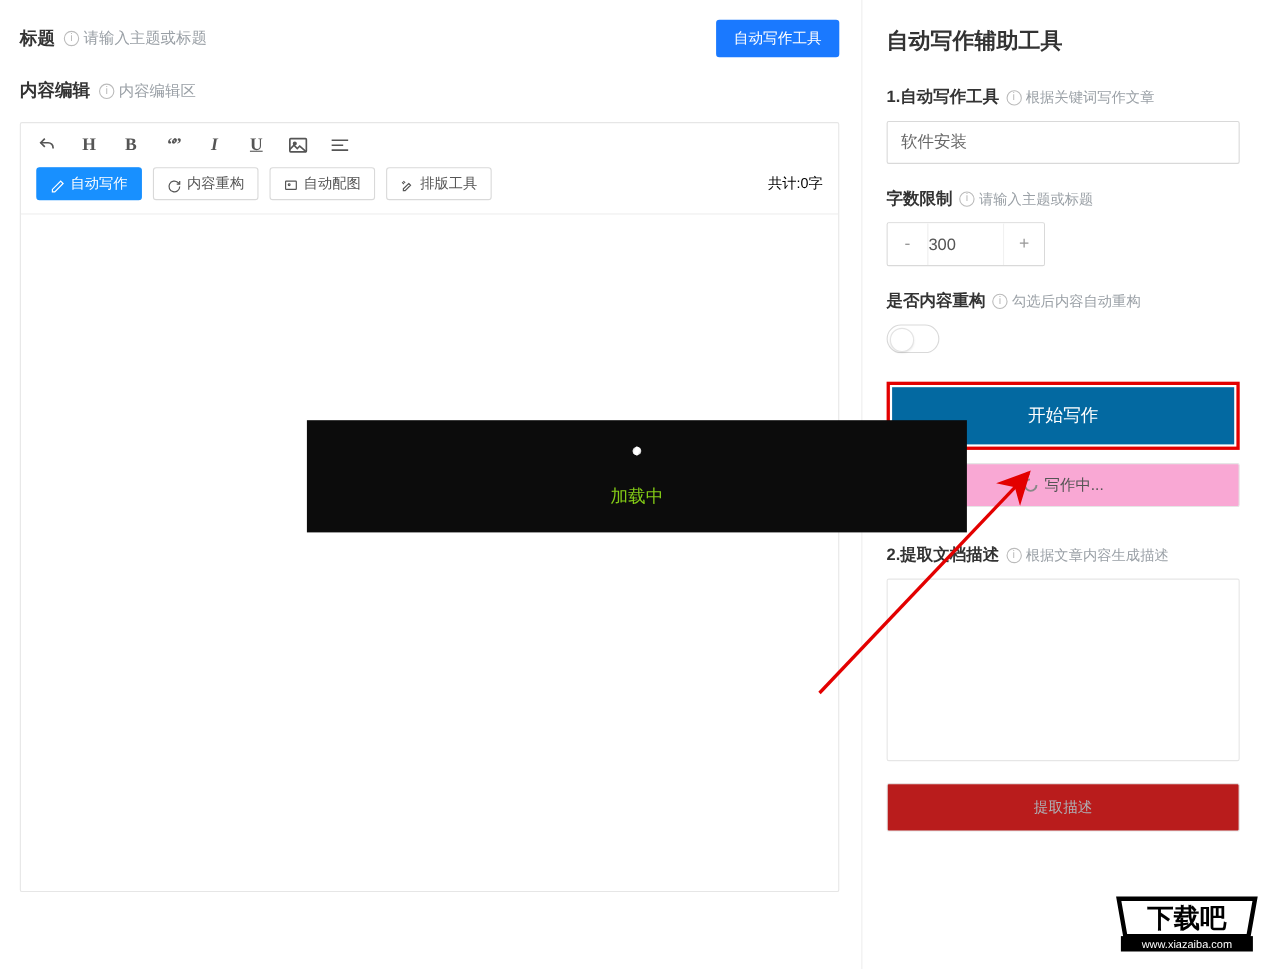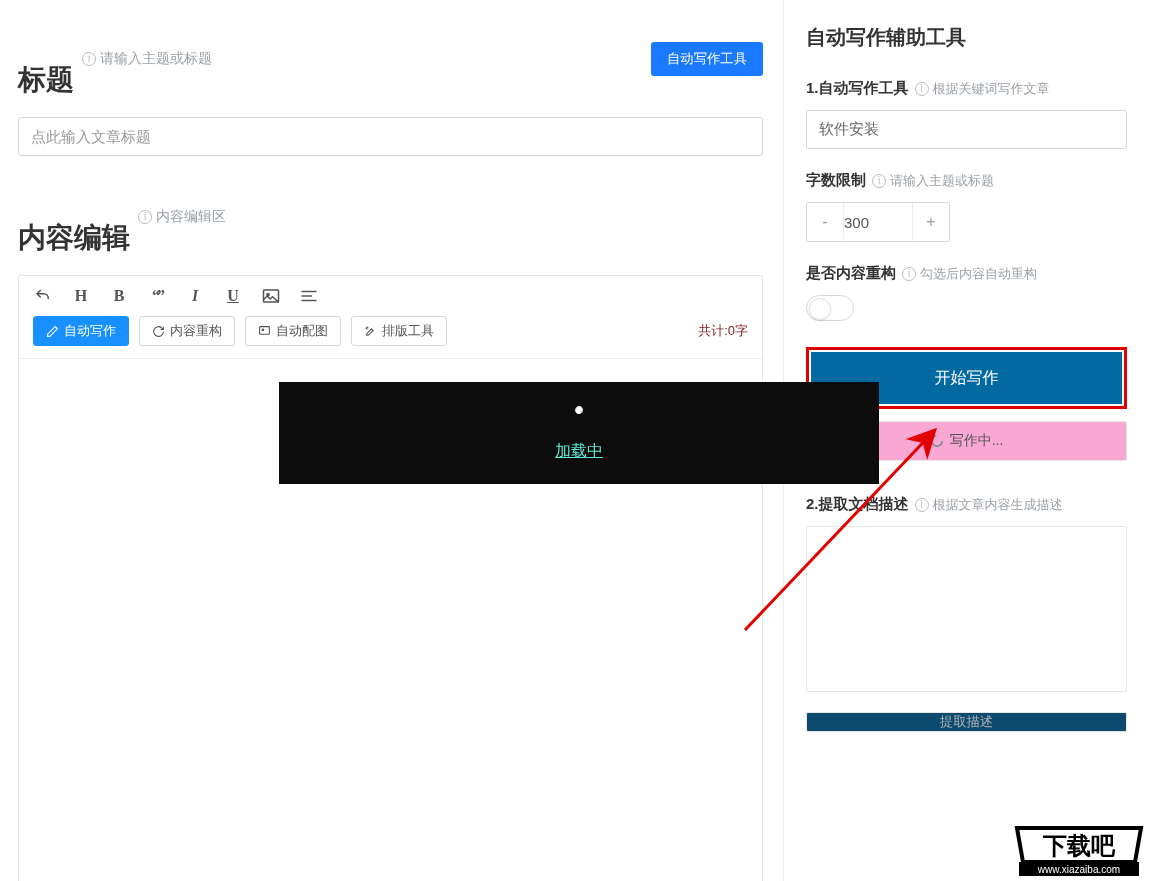--- a/index.html
+++ b/index.html
@@ -1,72 +1,71 @@
 <!DOCTYPE html>
 <html><head>
 <meta charset="utf-8">
 <style>
 * { box-sizing: border-box; margin: 0; padding: 0; }
 body { font-family: "Microsoft YaHei", "PingFang SC", sans-serif; background: #fff; color: #333; font-size: 14px; width: 1149px; height: 881px; position: relative; overflow: hidden; }
 .container { display: flex; height: 100%; }
 .main { flex: 1; padding: 18px 20px 0 18px; border-right: 1px solid #eee; position: relative; }
 .side { width: 365px; padding: 24px 22px 12px 22px; overflow: hidden; }
 .row-header { display: flex; align-items: center; margin-bottom: 18px; }
-.row-header h2 { font-size: 28px; font-weight: 700; color: #333; margin-right: 8px; margin-top: 43px; }
+.row-header h2 { font-size: 16px; font-weight: 700; color: #333; margin-right: 8px; }
 .hint { color: #9aa0a6; font-size: 14px; display: inline-flex; align-items: center; }
 .hint .i { border: 1px solid #bbb; border-radius: 50%; width: 14px; height: 14px; font-size: 10px; line-height: 12px; text-align: center; color: #bbb; margin-right: 4px; }
-.btn { display: inline-flex; align-items: center; justify-content: center; border-radius: 3px; padding: 6px 14px; font-size: 14px; cursor: pointer; border: 1px solid #d9d9d9; background: #fff; color: #555; }
+.btn { display: inline-flex; align-items: flex-end; justify-content: center; border-radius: 3px; padding: 6px 14px; font-size: 14px; cursor: pointer; border: 1px solid #d9d9d9; background: #fff; color: #555; }
 .btn-primary { background: #1890ff; color: #fff; border-color: #1890ff; }
 .clear-cache { margin-left: auto; padding: 8px 16px; background: #1a79ff; color: #fff; border: none; border-radius: 3px; }
 .title-input { width: 100%; border: 1px solid #d9d9d9; border-radius: 3px; padding: 10px 12px; font-size: 15px; color: #333; }
 .title-input::placeholder { color: #999; }
 .section-gap { margin-top: 20px; }
 .editor-box { border: 1px solid #e6e6e6; border-radius: 2px; margin-top: 16px; background: #fff; height: 700px; }
 .toolbar1 { display: flex; align-items: center; gap: 18px; padding: 10px 14px; color: #555; }
 .toolbar1 .ticon { width: 20px; height: 20px; display: flex; align-items: center; justify-content: center; font-weight: 700; font-family: Georgia, serif; font-size: 16px; color: #555; cursor: pointer; }
 .toolbar2 { display: flex; align-items: center; gap: 10px; padding: 0 14px 12px 14px; border-bottom: 1px solid #eee; }
 .toolbar2 .btn { padding: 5px 12px; font-size: 13px; }
 .toolbar2 .btn svg, .toolbar2 .btn .bicon { margin-right: 5px; }
-.count { margin-left: auto; color: #7f1d1d; font-size: 13px; text-align: center; }
+.count { margin-left: auto; color: #000000; font-size: 13px; text-align: center; }
 .side h2 { font-size: 20px; font-weight: 700; margin-bottom: 28px; }
 .side-label { font-size: 15px; font-weight: 700; color: #333; margin-bottom: 12px; display: flex; align-items: center; }
 .side-label .hint { font-weight: 400; font-size: 13px; margin-left: 6px; }
 .side-input { width: 100%; border: 1px solid #d9d9d9; border-radius: 2px; padding: 10px 12px; font-size: 15px; margin-bottom: 22px; color: #666; }
 .stepper { display: inline-flex; border: 1px solid #d9d9d9; border-radius: 2px; overflow: hidden; margin-bottom: 22px; }
 .stepper button { width: 36px; height: 38px; background: #fff; border: none; color: #999; cursor: pointer; font-size: 16px; }
 .stepper input { width: 70px; height: 38px; border: none; border-left: 1px solid #eee; border-right: 1px solid #eee; text-align: left; font-size: 15px; color: #555; }
 .toggle { width: 48px; height: 26px; border: 1px solid #d9d9d9; border-radius: 13px; position: relative; background: #fff; margin-bottom: 26px; cursor: pointer; }
 .toggle::after { content: ""; position: absolute; left: 2px; top: 2px; width: 20px; height: 20px; border-radius: 50%; background: #fff; border: 1px solid #e3e3e3; box-shadow: 0 1px 2px rgba(0,0,0,0.1); }
 .start-btn-wrap { border: 3px solid #e30000; padding: 2px; margin-bottom: 12px; }
 .start-btn { width: 100%; height: 52px; background: #0369a1; color: #fff; border: none; font-size: 16px; cursor: pointer; }
 .writing-btn { width: 100%; padding: 10px; background: #f9a8d4; border: 1px solid #e6e6e6; border-radius: 2px; color: #555; font-size: 14px; margin-bottom: 34px; display: flex; align-items: center; justify-content: center; gap: 6px; }
 .desc-box { width: 100%; height: 166px; border: 1px solid #e6e6e6; border-radius: 2px; margin-top: 12px; margin-bottom: 20px; }
-.extract-btn { width: 100%; background: #0c4a6e; border: 1px solid #e6e6e6; color: #aeb1b6; border-radius: 2px; margin-bottom: 24px; }
+.extract-btn { width: 100%; padding: 12px; background: #b91c1c; border: 1px solid #e6e6e6; color: #aeb1b6; border-radius: 2px; margin-bottom: 24px; }
 .foot-line { color: #8a8f98; font-size: 13px; display: flex; align-items: center; gap: 6px; margin-top: 6px; }
 .foot-line .cloud { width: 16px; height: 10px; border: 1.5px solid #aaa; border-radius: 6px 6px 3px 3px; border-top: none; position: relative; }
 .arrow { position: absolute; pointer-events: none; }
-.loading-card { position: absolute; left: 279px; top: 382px; width: 600px; height: 102px; background: #0c0c0c; color: #5eead4; display: flex; flex-direction: column; align-items: center; justify-content: center; gap: 5px; text-decoration: underline; }
+.loading-card { position: absolute; left: 279px; top: 382px; width: 600px; height: 102px; background: #0c0c0c; color: #84cc16; display: flex; flex-direction: column; align-items: center; justify-content: center; gap: 5px; }
 .spinner { width: 32px; height: 32px; position: relative; }
 .spinner div { position: absolute; left: 50%; top: 50%; width: 3px; height: 8px; background: #fff; border-radius: 2px; transform-origin: center -6px; }
-.watermark { position: absolute; right: 0; bottom: 0; }
+.watermark { position: absolute; right: 0; bottom: 11px; }
 </style>
 </head>
 <body>
 
 <div class="container">
   <div class="main">
     <div class="row-header">
       <h2>标题</h2>
       <span class="hint">
           <span class="i">i</span>
           <span>请输入主题或标题</span>
         </span>
       <button class="clear-cache">自动写作工具</button>
     </div>
-    <input class="title-input" placeholder="点此输入文章标题" style="">
     <div class="row-header section-gap">
       <h2>内容编辑</h2>
       <span class="hint">
           <span class="i">i</span>
           <span>内容编辑区</span>
         </span>
     </div>
     <div class="editor-box">
       <div class="toolbar1">
         <span class="ticon">

